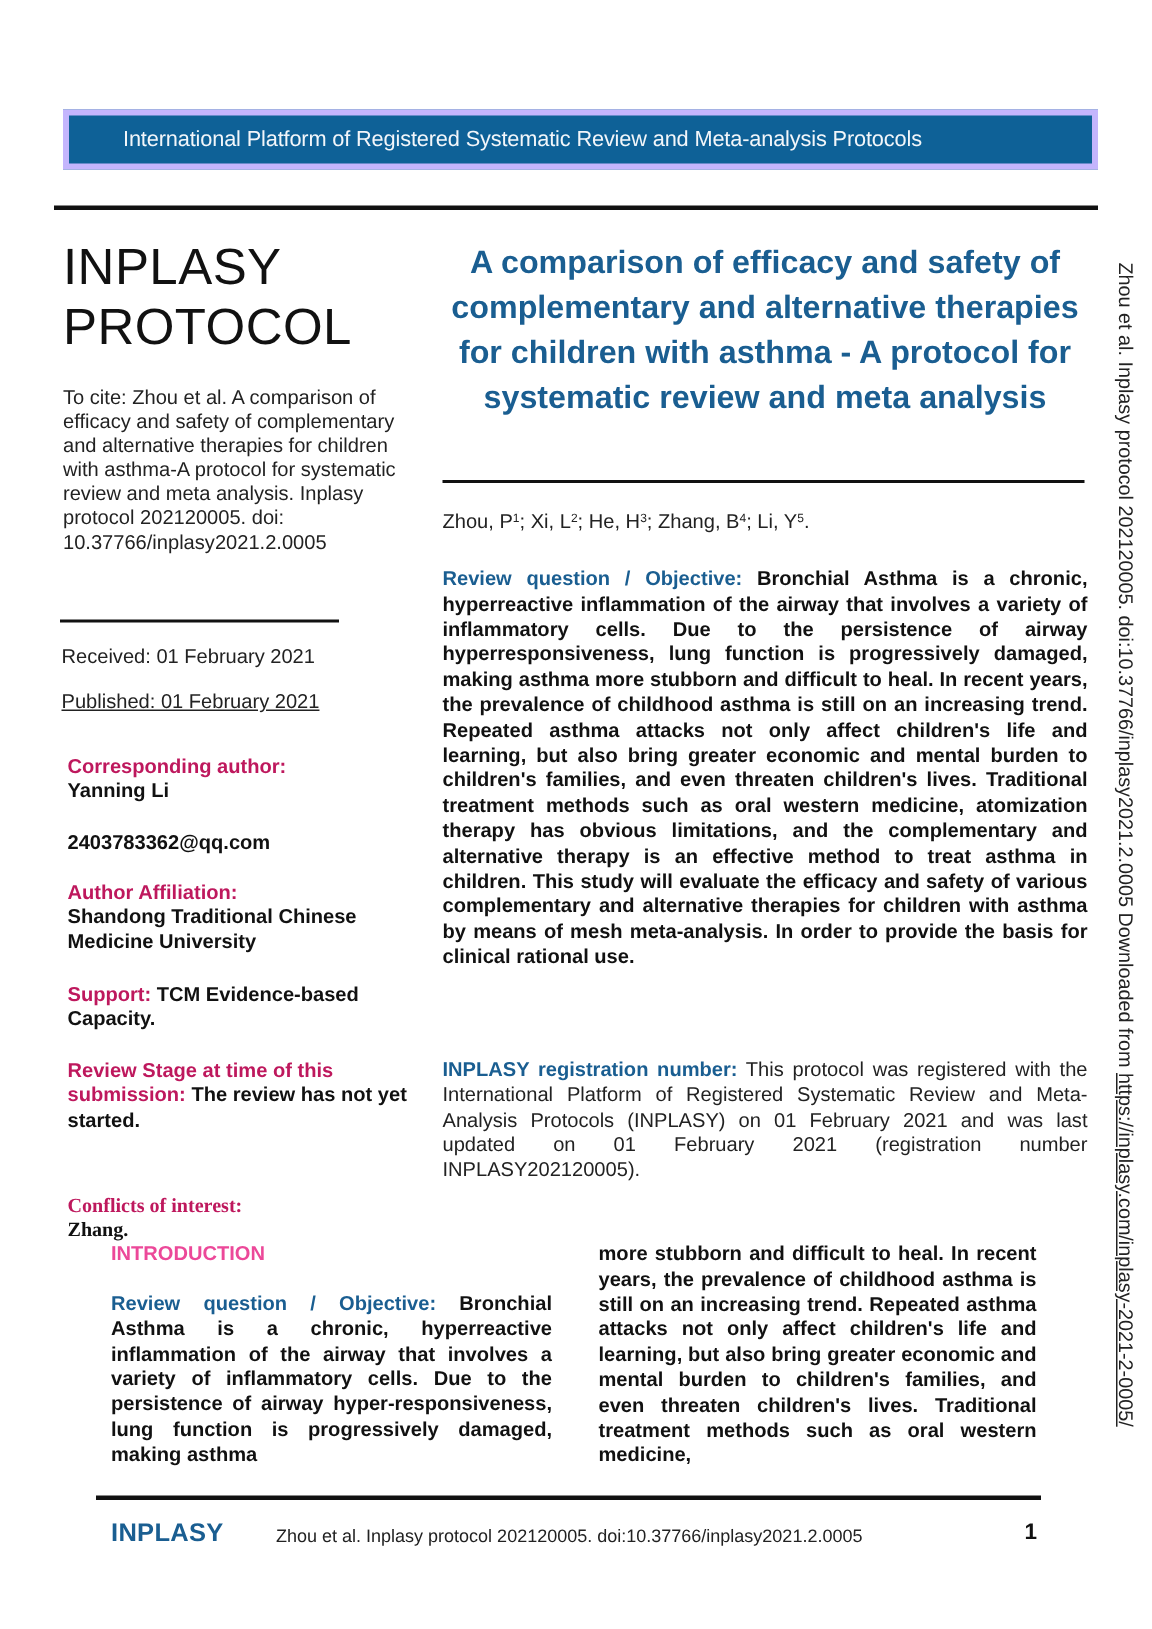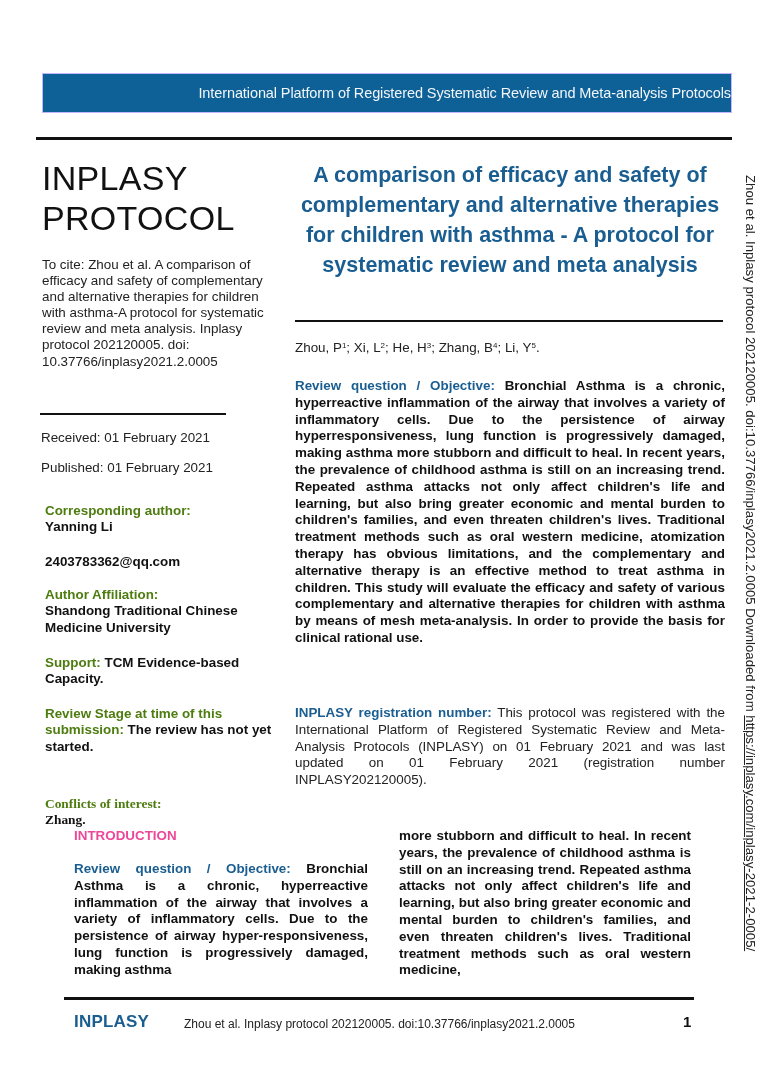--- a/index.html
+++ b/index.html
@@ -1,29 +1,29 @@
 <!DOCTYPE html>
 <html><head>
 <meta charset="utf-8">
 <style>
   html, body { margin: 0; padding: 0; background: #ffffff; }
   body { width: 768px; height: 1086px; position: relative; overflow: hidden;
          font-family: "Liberation Sans", sans-serif; color: #111; }
   .abs { position: absolute; }
   .header-bar { left: 42px; top: 73px; width: 690px; height: 40px; background: #0e6197;
-                border: 1px solid #c4b5fd; box-sizing: border-box;
-                display: flex; align-items: center; justify-content: flex-end; }
+                border: 4px solid #c4b5fd; box-sizing: border-box;
+                display: flex; align-items: center; justify-content: flex-start; padding-left: 36px; }
   .header-bar span { color: #f2f6fa; font-size: 14.5px; letter-spacing: -0.1px; }
   .rule { background: #111; height: 3px; }
   .big-title { left: 42px; top: 158px; font-size: 34px; line-height: 40px; color: #111;
                font-weight: normal; letter-spacing: 0.3px; }
   .cite { left: 42px; top: 257px; width: 230px; font-size: 13.4px; line-height: 16.1px; color: #222; }
   .date { left: 41px; font-size: 13.4px; color: #222; }
   .side-block { left: 45px; width: 230px; font-size: 13.4px; line-height: 16.4px; font-weight: bold; color: #111; }
-  .side-block .lbl { color: #4d7c0f; font-weight: bold; }
+  .side-block .lbl { color: #be185d; font-weight: bold; }
   .paper-title { left: 295px; top: 160px; width: 430px; font-size: 21.5px; line-height: 30px;
                  font-weight: bold; color: #1a5e91; text-align: center; }
   .authors { left: 295px; top: 340px; font-size: 13.4px; color: #222; }
   .authors sup { font-size: 8px; vertical-align: 4px; }
   .abstract { left: 295px; top: 378px; width: 430px; font-size: 13.4px; line-height: 16.8px;
               font-weight: bold; text-align: justify; color: #111; }
   .abstract .lbl { color: #1a5e91; }
   .reg { left: 295px; top: 689px; width: 430px; font-size: 13.4px; line-height: 16.8px;
          text-align: justify; color: #222; margin-top: 16px; }
   .reg .lbl { color: #1a5e91; font-weight: bold; }
@@ -51,21 +51,21 @@
 <div class="abs big-title">
   <div>INPLASY</div>
   <div>PROTOCOL</div>
 </div>
 
 <div class="abs cite">To cite: Zhou et al. A comparison of efficacy and safety of complementary and alternative therapies for children with asthma-A protocol for systematic review and meta analysis. Inplasy protocol 202120005. doi: 10.37766/inplasy2021.2.0005</div>
 
 <div class="abs rule" style="left:40px; top:413px; width:186px; height:2px;"></div>
 
 <div class="abs date" style="top:430px;">Received: 01 February 2021</div>
-<div class="abs date" style="top:460px;">Published: 01 February 2021</div>
+<div class="abs date" style="top:460px;text-decoration:underline;">Published: 01 February 2021</div>
 
 <div class="abs side-block" style="top:503px;">
   <div class="lbl">Corresponding author:</div>
   <div>Yanning Li</div>
 </div>
 
 <div class="abs side-block" style="top:554px;">2403783362@qq.com</div>
 
 <div class="abs side-block" style="top:587px;">
   <div class="lbl">Author Affiliation:</div>

